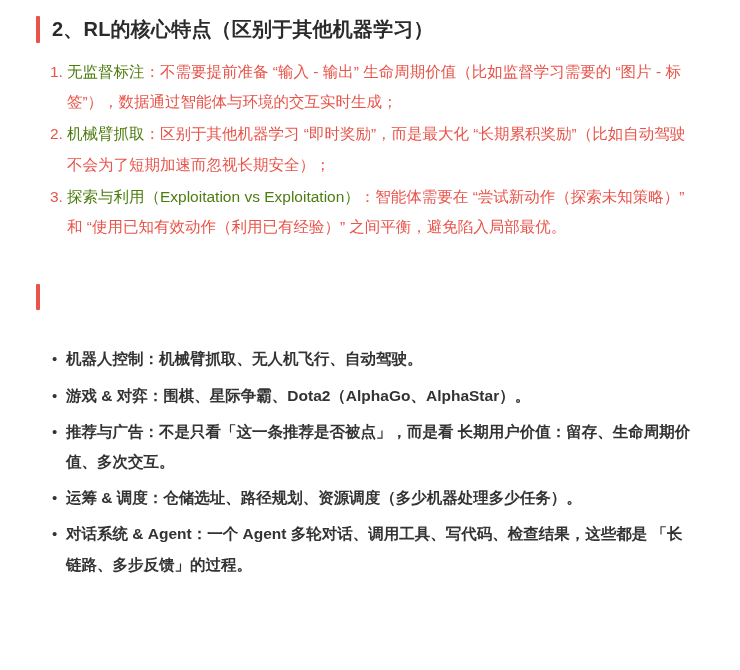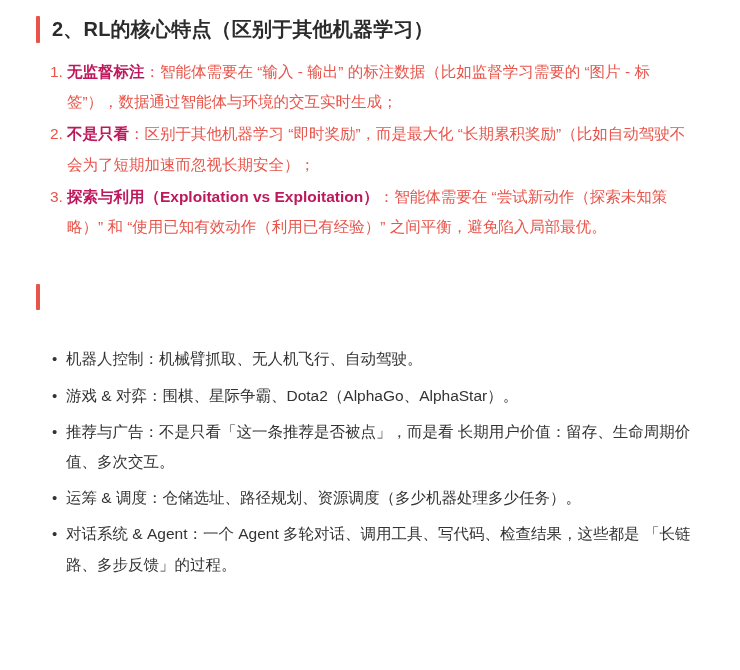--- a/index.html
+++ b/index.html
@@ -62,22 +62,22 @@
   }
   .rl-num {
     flex: 0 0 auto;
     margin-right: 4px;
     color: #e8544a;
   }
   .rl-body {
     flex: 1 1 auto;
   }
   .rl-key {
-    font-weight: bold;
-    color: #be185d;
+    font-weight: normal;
+    color: #4d7c0f;
   }
   .rl-text {
     color: #e8544a;
   }
 
   .spacer-lg { height: 30px; }
   .spacer-md { height: 16px; }
 
   
   .para {
@@ -103,43 +103,43 @@
     margin-bottom: 6px;
     padding-left: 16px;
   }
   .bullet {
     flex: 0 0 auto;
     width: 14px;
     color: #333333;
     font-size: 15px;
     line-height: 1.95;
   }
-  .b-body { flex: 1 1 auto; }
+  .b-body { flex: 1 1 auto; font-weight: bold; }
 </style>
 </head>
 <body>
 
 <div class="page">
 
   <div class="section-head">
     <div class="accent-bar"></div>
     <div class="section-title">2、RL的核心特点（区别于其他机器学习）</div>
   </div>
 
   <ul class="rl-list">
     <li class="rl-item">
       <span class="rl-num">1.</span>
       <span class="rl-body">
-        <span class="rl-key">无监督标注</span><span class="rl-text">：智能体需要在 “输入 - 输出” 的标注数据（比如监督学习需要的 “图片 - 标签”），数据通过智能体与环境的交互实时生成；</span>
+        <span class="rl-key">无监督标注</span><span class="rl-text">：不需要提前准备 “输入 - 输出” 生命周期价值（比如监督学习需要的 “图片 - 标签”），数据通过智能体与环境的交互实时生成；</span>
       </span>
     </li>
     <li class="rl-item">
       <span class="rl-num">2.</span>
       <span class="rl-body">
-        <span class="rl-key">不是只看</span><span class="rl-text">：区别于其他机器学习 “即时奖励”，而是最大化 “长期累积奖励”（比如自动驾驶不会为了短期加速而忽视长期安全）；</span>
+        <span class="rl-key">机械臂抓取</span><span class="rl-text">：区别于其他机器学习 “即时奖励”，而是最大化 “长期累积奖励”（比如自动驾驶不会为了短期加速而忽视长期安全）；</span>
       </span>
     </li>
     <li class="rl-item">
       <span class="rl-num">3.</span>
       <span class="rl-body">
         <span class="rl-key">探索与利用（Exploitation vs Exploitation）</span><span class="rl-text">：智能体需要在 “尝试新动作（探索未知策略）” 和 “使用已知有效动作（利用已有经验）” 之间平衡，避免陷入局部最优。</span>
       </span>
     </li>
   </ul>
 

